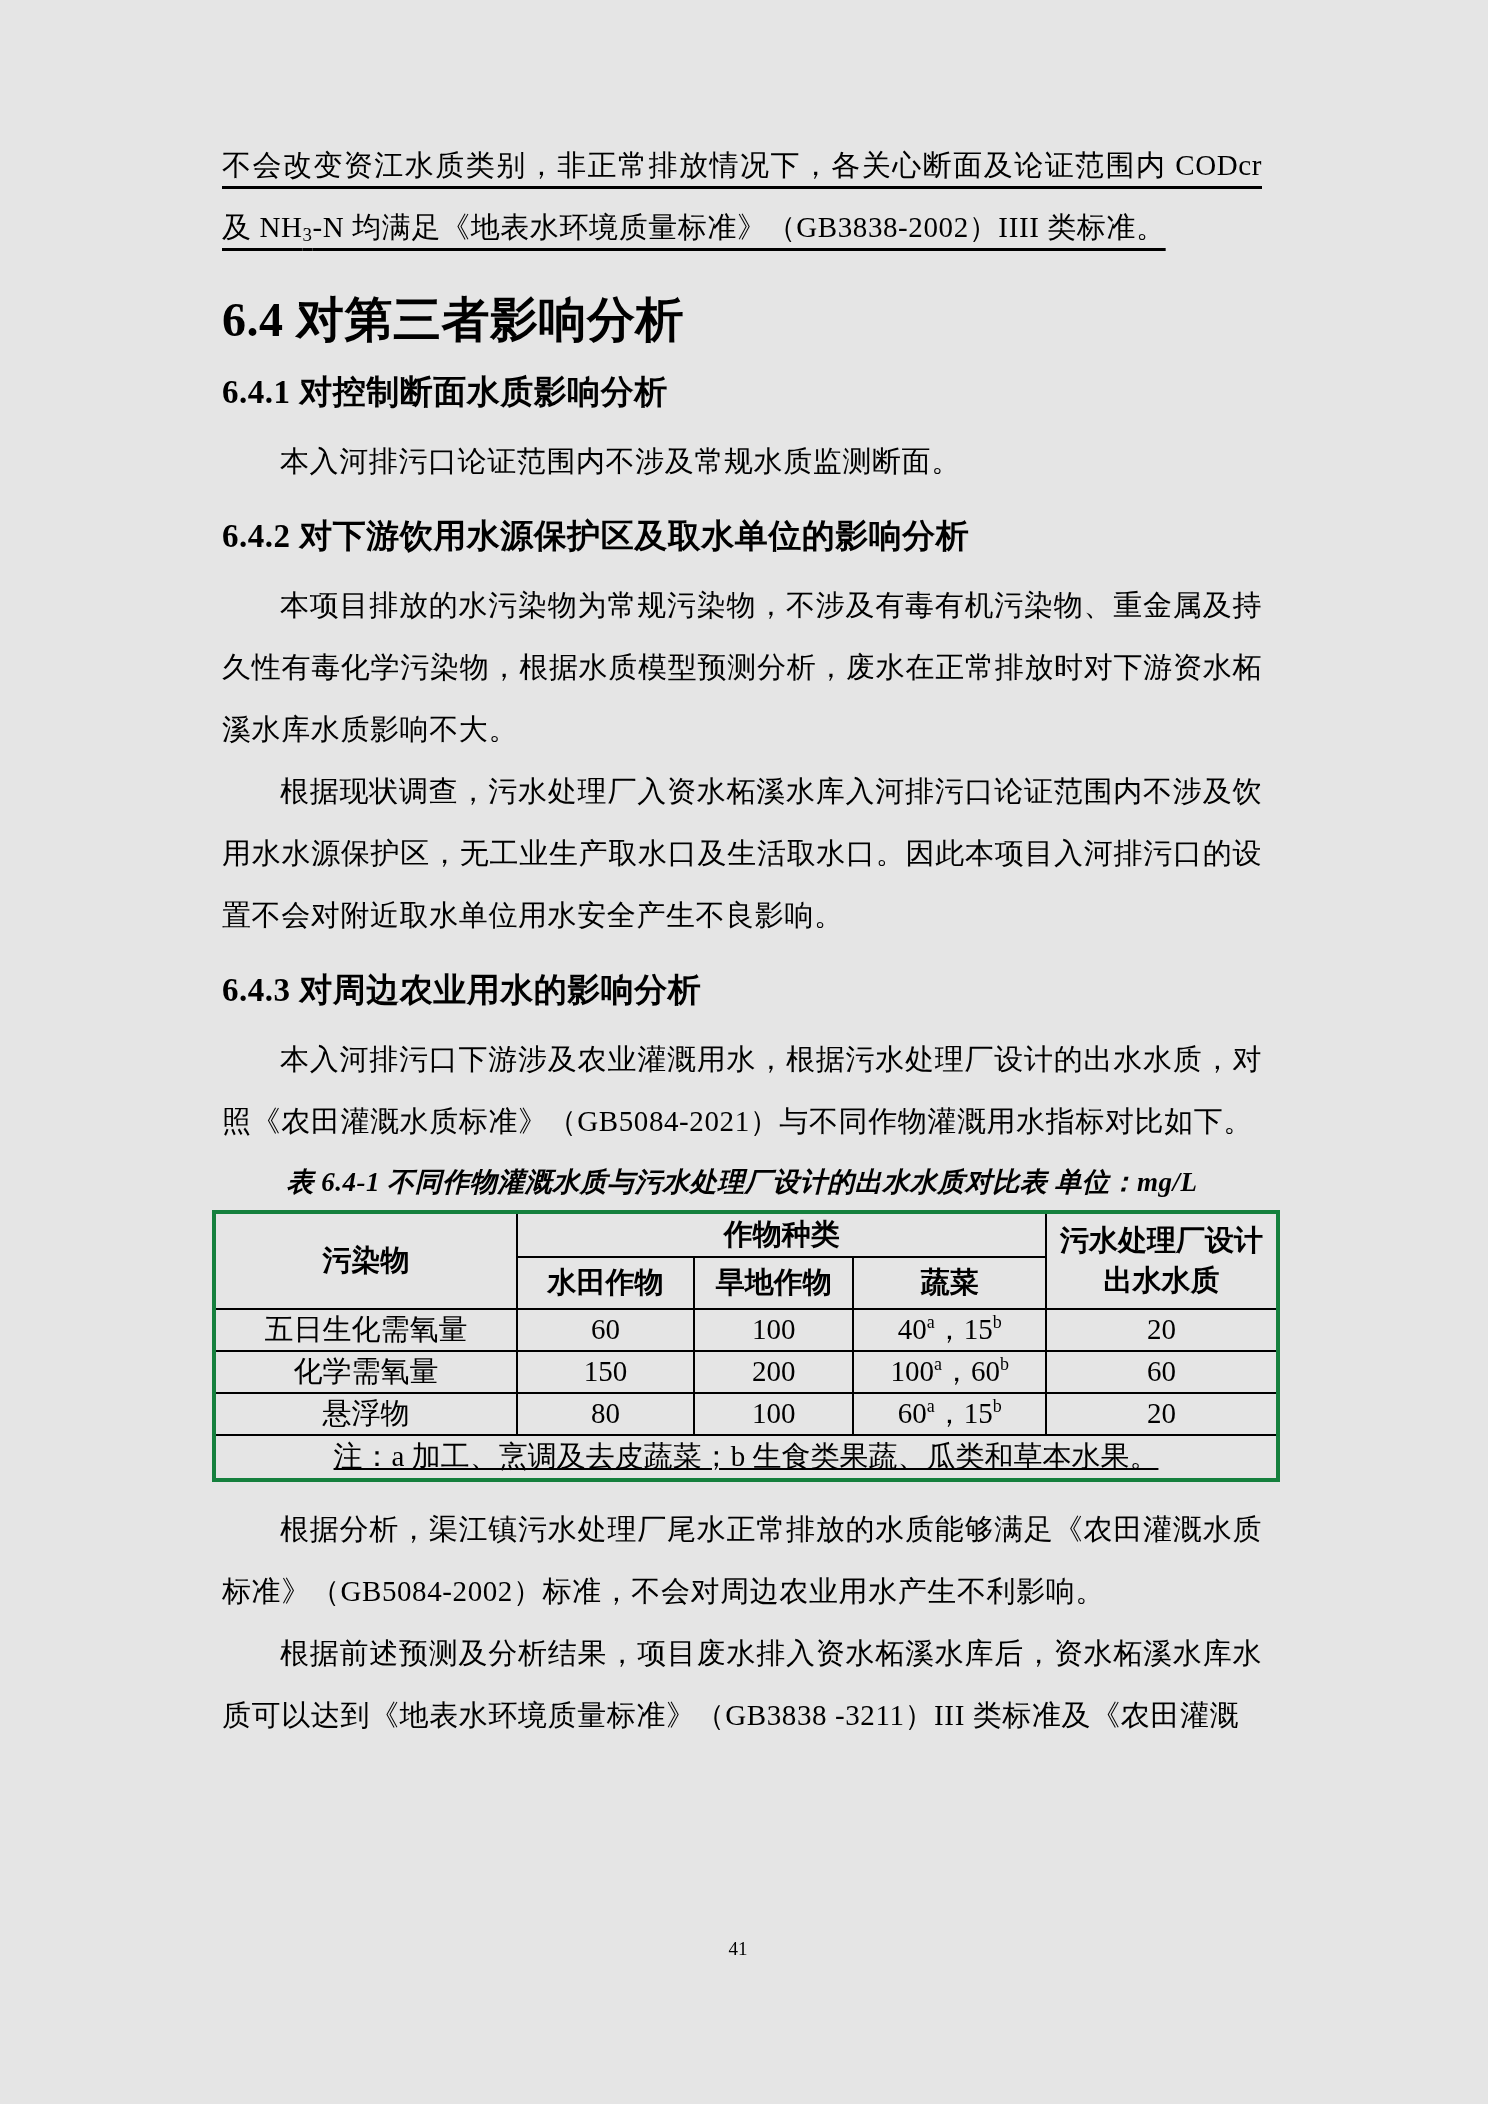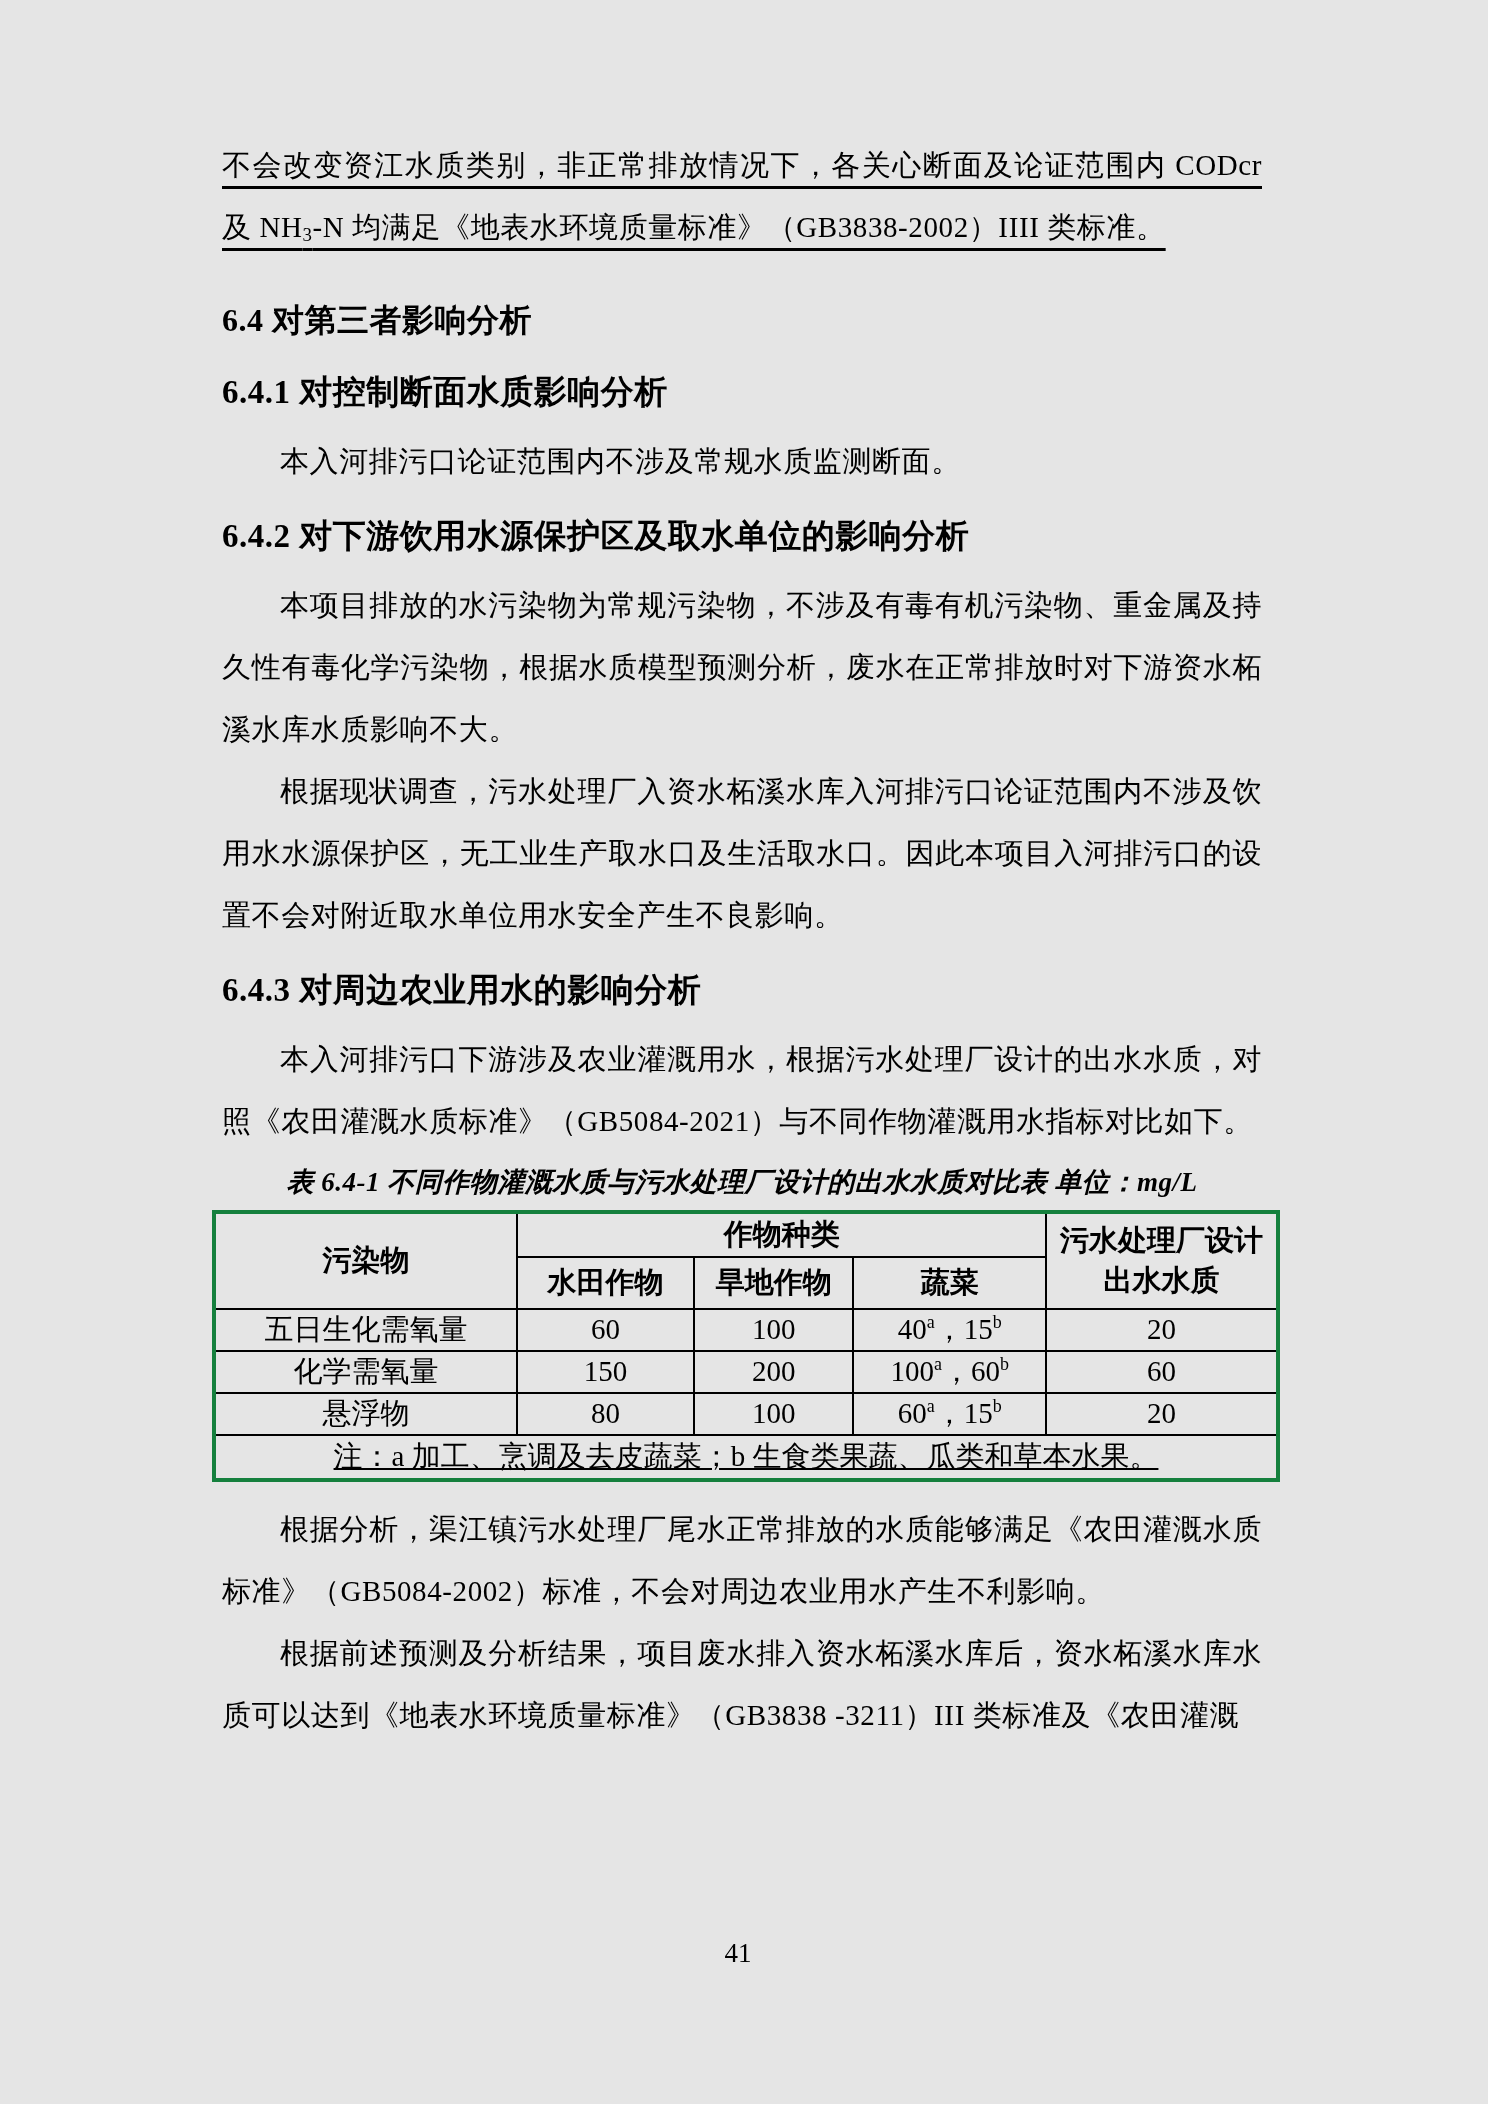--- a/index.html
+++ b/index.html
@@ -21,21 +21,21 @@
     letter-spacing:0.6px;
   }
   p.indent { text-indent:58px; }
   .underline-para {
     text-decoration:underline;
     text-decoration-thickness:2.5px;
     text-underline-offset:11px;
   }
   h2.h64 {
     margin:26px 0 18px;
-    font-size:32px;
+    font-size:48px;
     line-height:56px;
     font-weight:bold;
     letter-spacing:0.5px;
   }
   h3.hsub {
     margin:20px 0 14px;
     font-size:33px;
     line-height:48px;
     font-weight:bold;
     letter-spacing:0.5px;
@@ -74,21 +74,21 @@
     height:42px;
     padding:2px 10px;
     font-weight:normal;
     text-decoration:underline;
   }
   .page-number {
     position:absolute;
     top:1938px;
     left:0; right:12px;
     text-align:center;
-    font-size:27px;
+    font-size:19px;
   }
 </style>
 </head>
 <body>
 
 <div class="page">
 
   <p class="body underline-para">不会改变资江水质类别，非正常排放情况下，各关心断面及论证范围内 CODcr 及 NH<sub>3</sub>-N 均满足《地表水环境质量标准》（GB3838-2002）IIII 类标准。</p>
 
 

